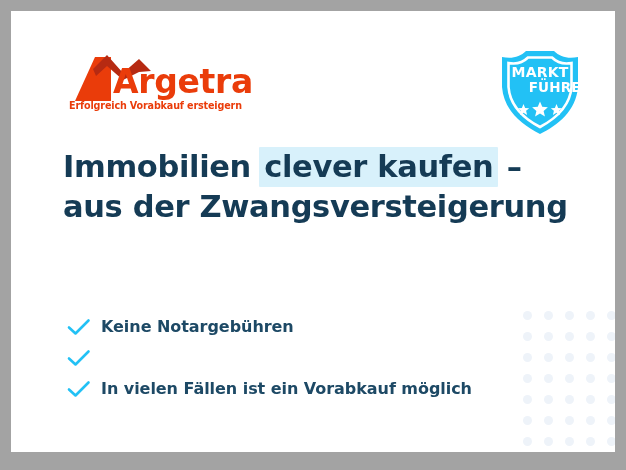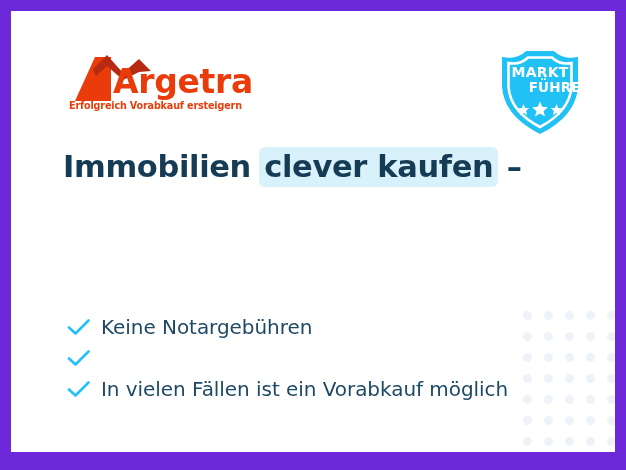--- a/index.html
+++ b/index.html
@@ -10,21 +10,21 @@
     width: 626px;
     height: 470px;
     background: #cdeffd;
     font-family: "Liberation Sans", sans-serif;
     overflow: hidden;
   }
   .stage {
     position: relative;
     width: 626px;
     height: 470px;
-    background: #6d28d9;
+    background: #a3a3a3;
   }
   .card {
     position: absolute;
     left: 11px;
     top: 11px;
     width: 604px;
     height: 441px;
     background: #ffffff;
     overflow: hidden;
   }
@@ -135,21 +135,21 @@
     font-size: 30.5px;
     font-weight: bold;
     color: #153b55;
     line-height: 40px;
     letter-spacing: -0.35px;
     font-family: "DejaVu Sans", sans-serif;
   }
   .hl-line { white-space: nowrap; display: block; }
   .hl-mark {
     background: #d8f1fb;
-    border-radius: 6px;
+    border-radius: 1px;
     padding: 2px 5px 3px 5px;
     margin: 12px -2px;
   }
 
   
   .subhead {
     position: absolute;
     left: 52px;
     top: 225px;
     width: 520px;
@@ -174,25 +174,26 @@
     height: 31px;
   }
   .bullet-check {
     width: 24px;
     height: 18px;
     flex: 0 0 24px;
     margin-right: 10px;
     display: block;
   }
   .bullet-label {
-    font-size: 20px;
+    font-size: 16px;
     color: #1d4965;
     letter-spacing: -0.05px;
     font-family: "DejaVu Sans", sans-serif;
     white-space: nowrap;
+    font-weight: bold;
   }
 </style>
 </head>
 <body>
 
 <div class="stage">
   <div class="card">
 
     <div class="dot-pattern">
         <div class="dot-row">
@@ -272,20 +273,21 @@
           </svg>
           <svg width="13" height="13" viewBox="0 0 24 24">
             <path d="M12 2 L15 9 L22.5 9.6 L16.8 14.5 L18.6 22 L12 18 L5.4 22 L7.2 14.5 L1.5 9.6 L9 9 Z" fill="#ffffff"></path>
           </svg>
         </div>
       </div>
     </div>
 
     <div class="headline">
       <span class="hl-line"><span>Immobilien </span><span class="hl-mark">clever kaufen</span><span> –</span></span>
+      <span class="hl-line">aus der Zwangsversteigerung</span>
     </div>
 
 
     <div class="bullets">
       <div class="bullet">
         <svg class="bullet-check" viewBox="0 0 24 18">
           <path d="M2 9.5 L8.5 15.5 L21.5 2.5" fill="none" stroke="#22c1f5" stroke-width="2.6" stroke-linecap="round" stroke-linejoin="round"></path>
         </svg>
         <span class="bullet-label">Keine Notargebühren</span>
       </div>

